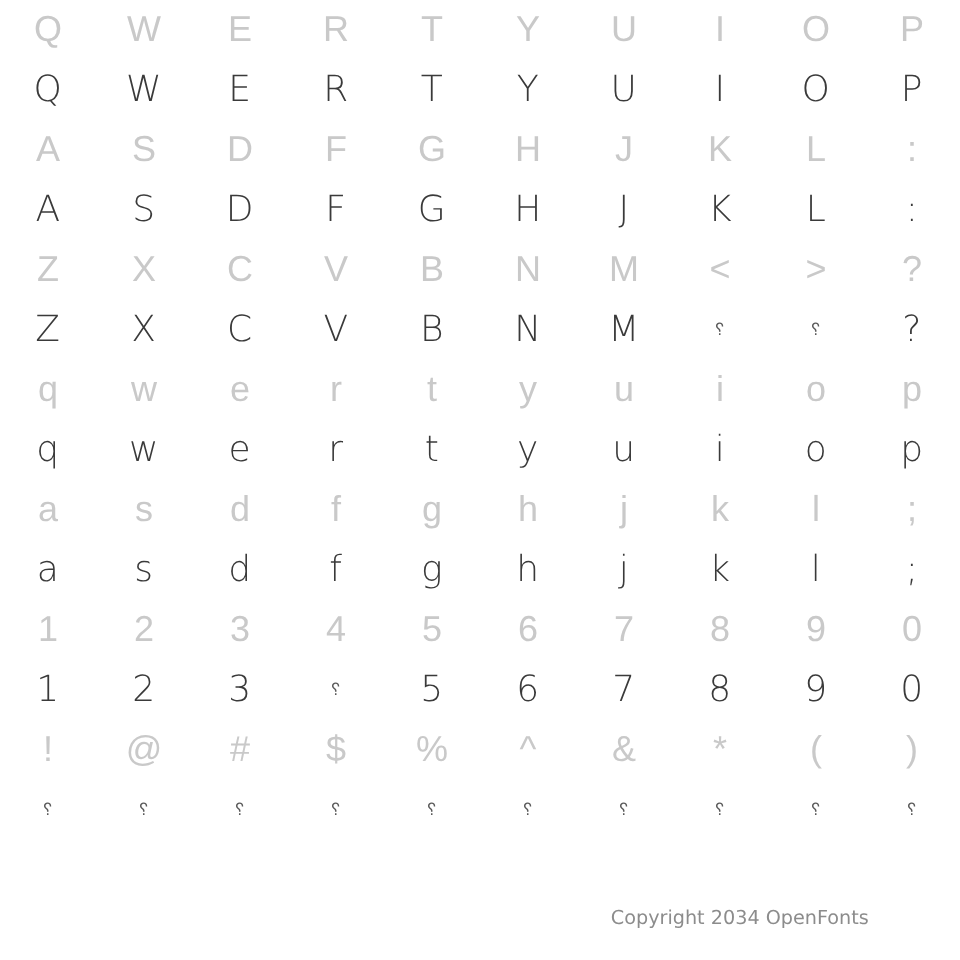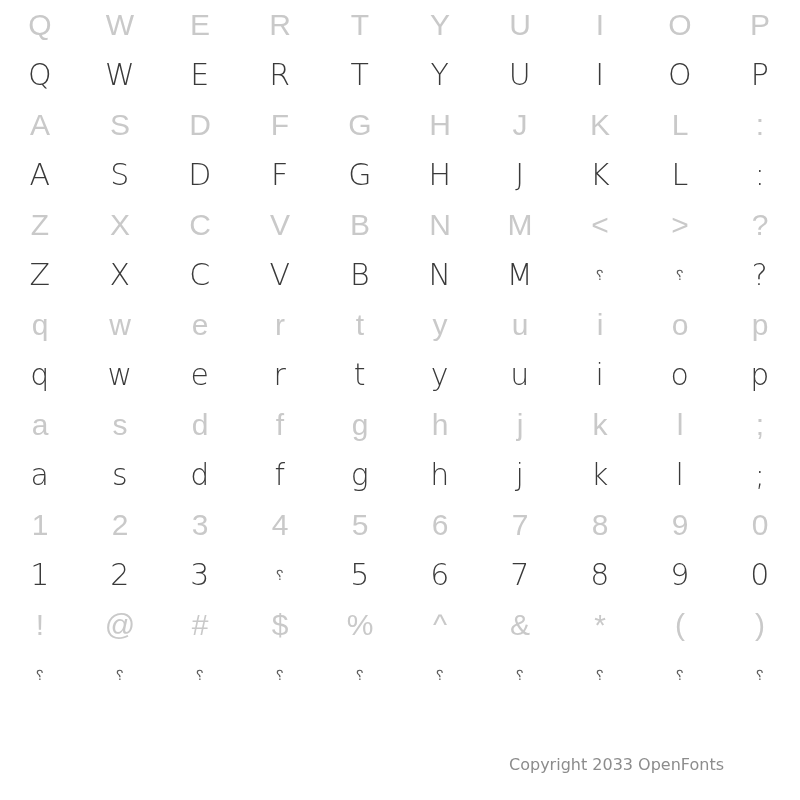--- a/index.html
+++ b/index.html
@@ -198,13 +198,13 @@
     <div class="cell spec notdef">␦</div>
     <div class="cell spec notdef">␦</div>
     <div class="cell spec notdef">␦</div>
     <div class="cell spec notdef">␦</div>
     <div class="cell spec notdef">␦</div>
     <div class="cell spec notdef">␦</div>
     <div class="cell spec notdef">␦</div>
     <div class="cell spec notdef">␦</div>
   </div>
 
-<div id="footer">Copyright 2033 OpenFonts</div>
+<div id="footer">Copyright 2034 OpenFonts</div>
 
 </body></html>

